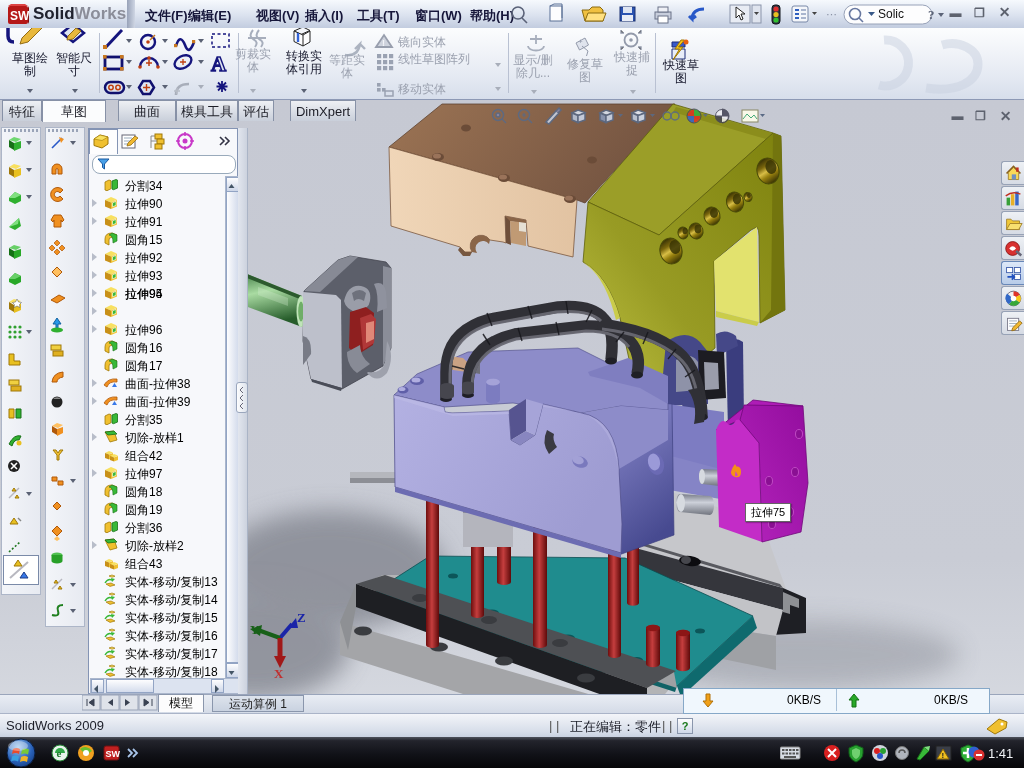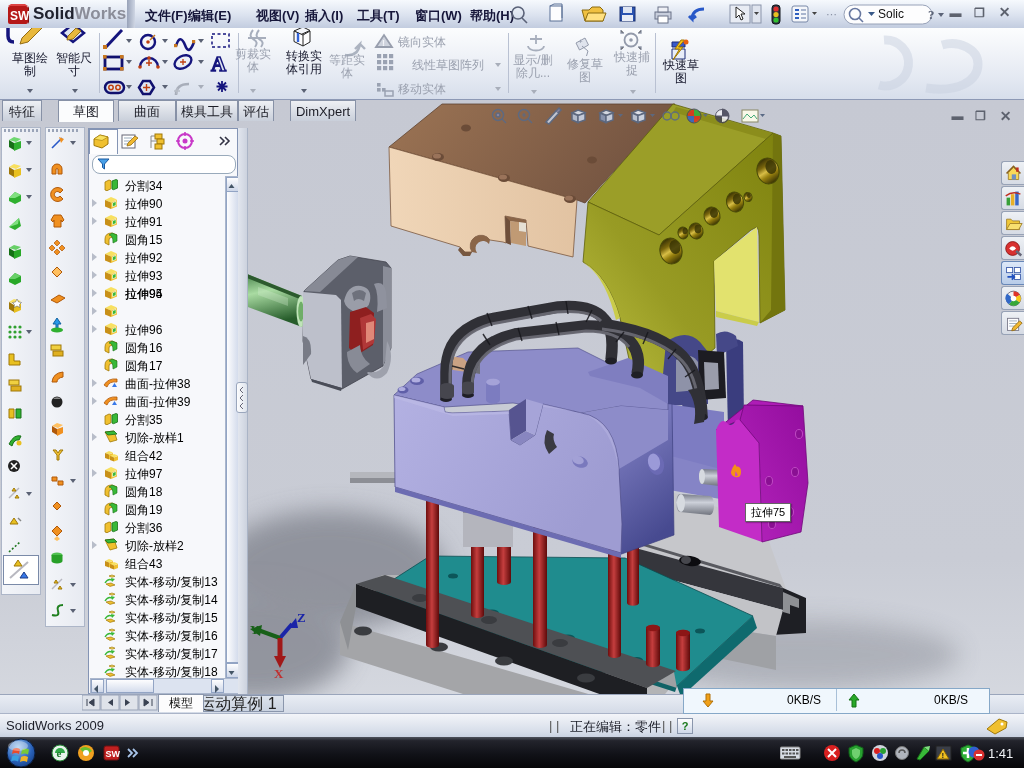--- a/index.html
+++ b/index.html
@@ -551,40 +551,40 @@
 <div class="sep" style="left:238px"></div>
 <div class="cmlbl cmgray" style="left:232px;top:20px;width:42px">剪裁实
 体</div>
       <div class="dd ddg" style="left:250px;top:61px"></div>
 <div class="cmlbl" style="left:282px;top:22px;width:44px">转换实
 体引用</div>
       <div class="dd" style="left:301px;top:61px"></div>
 <div class="cmlbl cmgray" style="left:326px;top:26px;width:42px">等距实
 体</div>
 <div class="cmlbl cmgray" style="left:398px;top:8px;width:72px;text-align:left">镜向实体</div>
-<div class="cmlbl cmgray" style="left:398px;top:31px;width:100px;text-align:center">线性草图阵列</div>
+<div class="cmlbl cmgray" style="left:398px;top:25px;width:100px;text-align:left">线性草图阵列</div>
       <div class="dd ddg" style="left:495px;top:35px"></div>
 <div class="cmlbl cmgray" style="left:398px;top:55px;width:72px;text-align:left">移动实体</div>
       <div class="dd ddg" style="left:495px;top:59px"></div>
 <div class="sep" style="left:508px"></div>
 <div class="cmlbl cmgray" style="left:510px;top:26px;width:46px">显示/删
 除几...</div>
       <div class="dd ddg" style="left:531px;top:62px"></div>
 <div class="cmlbl cmgray" style="left:563px;top:30px;width:44px">修复草
 图</div>
 <div class="cmlbl cmgray" style="left:610px;top:23px;width:44px">快速捕
 捉</div>
       <div class="dd ddg" style="left:630px;top:62px"></div>
 <div class="sep" style="left:655px"></div>
 <div class="cmlbl" style="left:658px;top:31px;width:46px">快速草
 图</div>
 </div>
 <div id="tabsrow" class="abs" style="z-index:11">
 <div class="tab" style="left:2px;width:40px">特征</div>
-<div class="tab" id="tabactive" style="left:58px;width:56px">草图</div>
+<div class="tab" id="tabactive" style="left:42px;width:64px">草图</div>
 <div class="tab" style="left:118px;width:58px">曲面</div>
 <div class="tab" style="left:176px;width:62px">模具工具</div>
 <div class="tab" style="left:238px;width:36px">评估</div>
 <div class="tab" style="left:290px;width:66px">DimXpert</div>
 </div>
 <div id="leftbars" class="abs" style="z-index:12">
 <div class="vtb" style="left:1px;height:468px;"></div>
 <div class="vtb" style="left:45px;height:500px;"></div>
 <div class="abs" style="left:4px;top:129px;width:34px;height:3px;background:repeating-linear-gradient(90deg,#9aa4b8 0 2px,transparent 2px 4px)"></div>
 <div class="abs" style="left:48px;top:129px;width:30px;height:3px;background:repeating-linear-gradient(90deg,#9aa4b8 0 2px,transparent 2px 4px)"></div>
@@ -1050,21 +1050,21 @@
           <rect x="57" y="0" width="18" height="15"></rect>
         </g>
 <g fill="#3a4252">
           <path d="M5 4 v7 M12 4 l-5 3.5 l5 3.5 Z" stroke="#3a4252"></path>
           <path d="M31 4 l-5 3.5 l5 3.5 Z"></path>
           <path d="M43 4 l5 3.5 l-5 3.5 Z"></path>
           <path d="M62 4 l5 3.5 l-5 3.5 Z M70 4 v7" stroke="#3a4252"></path>
         </g>
 </svg>
 <div class="abs" style="left:158px;top:694px;width:46px;height:18px;background:#fcfcfd;border:1px solid #8a96ac;border-bottom:none;box-sizing:border-box;font-size:12px;text-align:center;line-height:17px;color:#111;z-index:22">模型</div>
-<div class="abs" style="left:192px;top:695px;width:92px;height:17px;background:linear-gradient(#dde3ec,#c9d2e0);border:1px solid #8a96ac;box-sizing:border-box;font-size:16px;text-align:center;line-height:16px;color:#222;z-index:21">运动算例 1</div>
+<div class="abs" style="left:212px;top:695px;width:92px;height:17px;background:linear-gradient(#dde3ec,#c9d2e0);border:1px solid #8a96ac;box-sizing:border-box;font-size:12px;text-align:center;line-height:16px;color:#222;z-index:21">运动算例 1</div>
 <div id="statusbar" class="abs">
         <span style="position:absolute;left:6px;top:4px">SolidWorks 2009</span>
 <span style="position:absolute;left:549px;top:4px;color:#555">|&nbsp;|</span>
 <span style="position:absolute;left:570px;top:4px">正在编辑：零件</span>
 <span style="position:absolute;left:662px;top:4px;color:#555">|&nbsp;|&nbsp;|</span>
 <span class="abs" style="left:677px;top:4px;width:14px;height:14px;background:linear-gradient(#fdfdfe,#cfd8e8);border:1px solid #8a96ac;font-size:11px;font-weight:bold;color:#187818;text-align:center;line-height:14px">?</span>
 <svg class="abs" style="left:985px;top:3px" width="26" height="19" viewBox="0 0 26 19">
           <path d="M2 12 L14 2 l8 3 l-1 6 L10 17 Z" fill="#f0c030" stroke="#a07808"></path>
           <circle cx="17" cy="7" r="1.5" fill="#fff"></circle>
         </svg>

